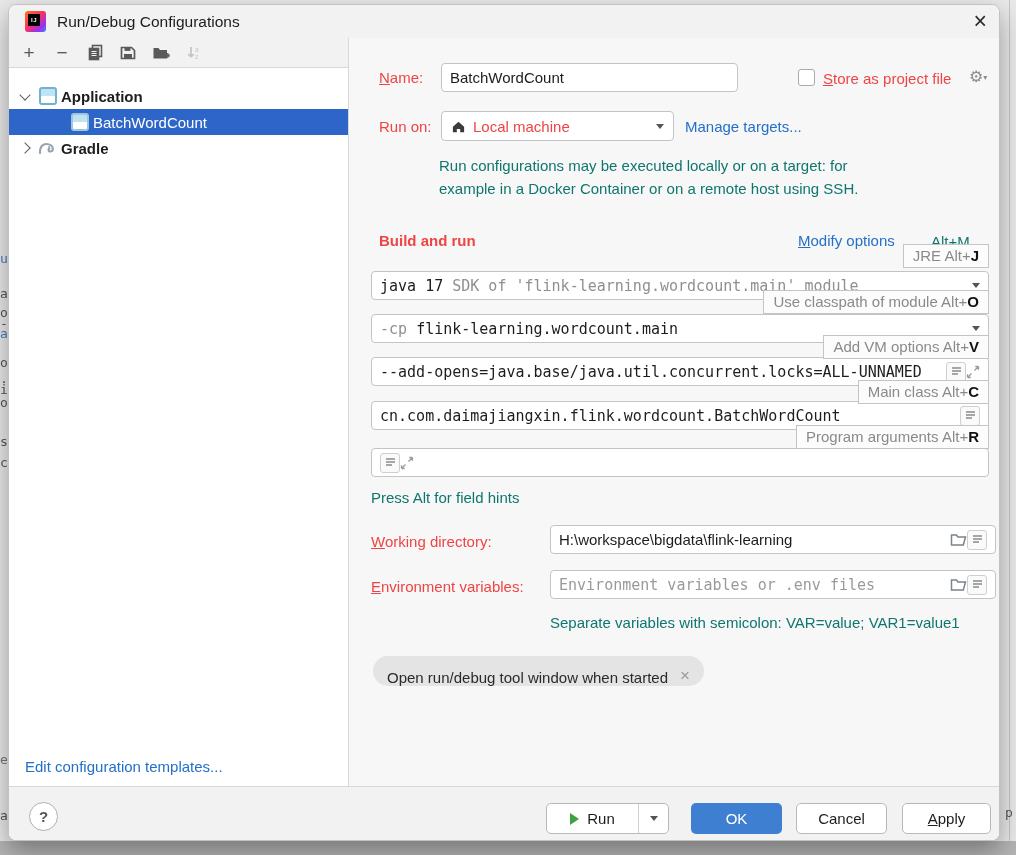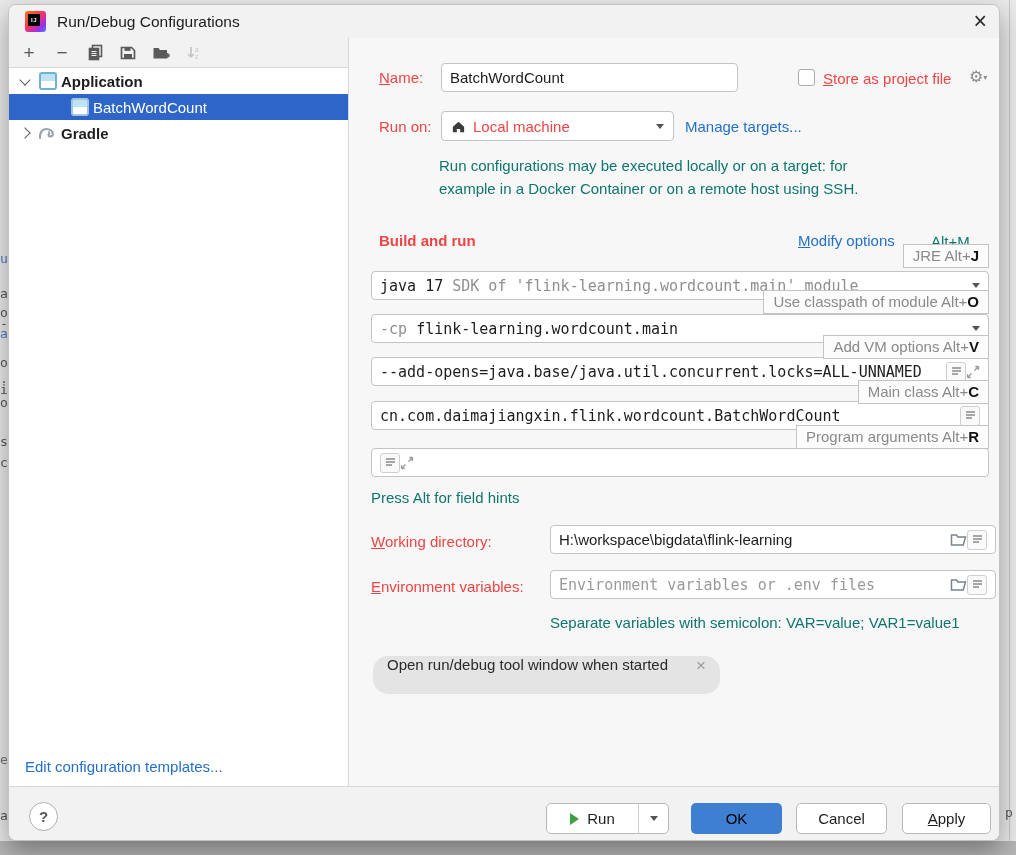--- a/index.html
+++ b/index.html
@@ -17,21 +17,21 @@
   .logo-in{left:3px;top:3px;width:12px;height:12px;background:#000;color:#fff;
            font-size:6px;font-weight:bold;line-height:12px;text-align:center;letter-spacing:.5px;}
   .close-x{right:12px;top:1px;font-size:23px;color:#2a2a2a;cursor:pointer;line-height:31px;}
   
   .toolbar{left:0;top:33px;width:339px;height:30px;background:#f2f2f2;border-bottom:1px solid #d8d8d8;
            display:flex;align-items:center;padding-left:10px;box-sizing:border-box;gap:13px;}
   .tb-btn{width:20px;height:20px;display:flex;align-items:center;justify-content:center;
           font-size:19px;color:#5a5a5a;}
   .leftpane{left:0;top:63px;width:339px;height:718px;background:#fff;}
   .divider{left:339px;top:33px;width:1px;height:748px;background:#d8d8d8;}
-  .tree-row{left:0;width:339px;height:26px;display:flex;align-items:center;position:absolute;}
+  .tree-row{left:0;width:339px;height:26px;display:flex;align-items:center;position:absolute;margin-top:15px;}
   .tree-row.sel{background:#2e65c9;color:#fff;}
   .tree-label{font-size:15px;font-weight:bold;}
   .tree-row.sel .tree-label{font-weight:normal;color:#fff;}
   .chev{display:inline-block;width:7px;height:7px;border-right:1.6px solid #5f5f5f;border-bottom:1.6px solid #5f5f5f;}
   .chev.down{transform:rotate(45deg);margin-top:-3px;}
   .chev.right{transform:rotate(-45deg);}
   .app-ic{width:14px;height:14px;border:2px solid #71b2d3;border-radius:3px;
           background:linear-gradient(180deg,#bfe3f1 0%,#bfe3f1 48%,#ffffff 48%);}
   
   .rightpane{left:340px;top:33px;width:652px;height:748px;background:#f7f7f7;}
@@ -49,28 +49,28 @@
          box-sizing:border-box;height:30px;padding:0 9px;gap:7px;}
   .cbox{width:17px;height:17px;background:#fff;border:1px solid #ababab;border-radius:3px;box-sizing:border-box;}
   .field{left:362px;width:618px;height:29px;position:absolute;background:#fff;border:1px solid #c4c4c4;
          border-radius:4px;box-sizing:border-box;display:flex;align-items:center;padding:0 8px;gap:0;}
   .field .grow{flex:1;min-width:0;}
   .mini-ic{width:18px;height:18px;border:1px solid #cfcfcf;border-radius:3px;background:#fafafa;
            display:flex;align-items:center;justify-content:center;flex:none;}
   .tooltip{position:absolute;background:#fcfcfc;border:1px solid #c4c4c4;padding:2px 9px 3px;
            font-size:15px;color:#8a8a8a;white-space:nowrap;z-index:5;}
   .tt-key{color:#111;font-weight:bold;}
-  .chip{position:absolute;left:364px;top:651px;height:38px;background:#e4e4e4;border-radius:15px;
-        display:flex;align-items:flex-start;padding:0 14px;gap:28px;font-size:15px;color:#2a2a2a;}
+  .chip{position:absolute;left:364px;top:651px;height:30px;background:#e4e4e4;border-radius:15px;
+        display:flex;align-items:flex-end;padding:0 14px;gap:12px;font-size:15px;color:#2a2a2a;}
   .chip .x{color:#9a9a9a;font-size:17px;cursor:pointer;}
   
   .footer{left:0;top:781px;width:100%;height:56px;background:#f2f2f2;border-top:1px solid #d8d8d8;box-sizing:border-box;}
   .btn{position:absolute;height:31px;background:#fff;border:1px solid #b9b9b9;border-radius:5px;
        box-sizing:border-box;display:flex;align-items:center;justify-content:center;font-size:15px;cursor:pointer;}
-  .btn.primary{color:#000000;border:none;}
+  .btn.primary{color:#ffffff;border:none;}
   .help-circ{left:20px;top:797px;width:27px;height:27px;border:1px solid #b0b0b0;border-radius:50%;
              background:#fff;text-align:center;line-height:27px;font-size:15px;color:#555;font-weight:bold;}
   .play{width:0;height:0;border-top:6px solid transparent;border-bottom:6px solid transparent;display:inline-block;}
   
   .frag{position:absolute;font-family:"DejaVu Sans Mono",monospace;font-size:13px;color:#555;}
   .bottomstrip{left:0;top:841px;width:100%;height:14px;background:#b4b4b4;}
   .vline{left:1009px;top:0;width:1px;height:841px;background:#c6c6c6;}
 </style>
 </head>
 <body>

